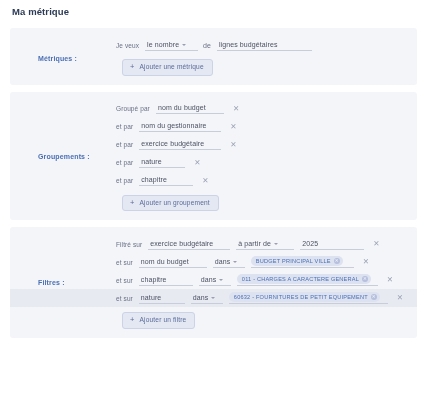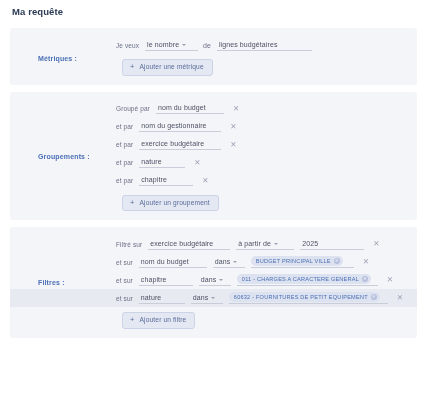--- a/index.html
+++ b/index.html
@@ -203,21 +203,21 @@
     letter-spacing: .15px;
     white-space: nowrap;
   }
   .addbtn .plus { font-size: 7.5px; line-height: 1; color: #5a6c9a; }
 </style>
 </head>
 <body>
 
 <div class="page">
 
-  <div class="page-title">Ma requête</div>
+  <div class="page-title">Ma métrique</div>
 
   <div class="panel panel-metrics">
     <div class="panel-label">Métriques :</div>
 
     <div class="row">
       <div class="gutter"></div>
       <span class="row-prefix">Je veux</span>
       <span class="select w-count">
         <span>le nombre</span>
         <span class="chev"></span>

